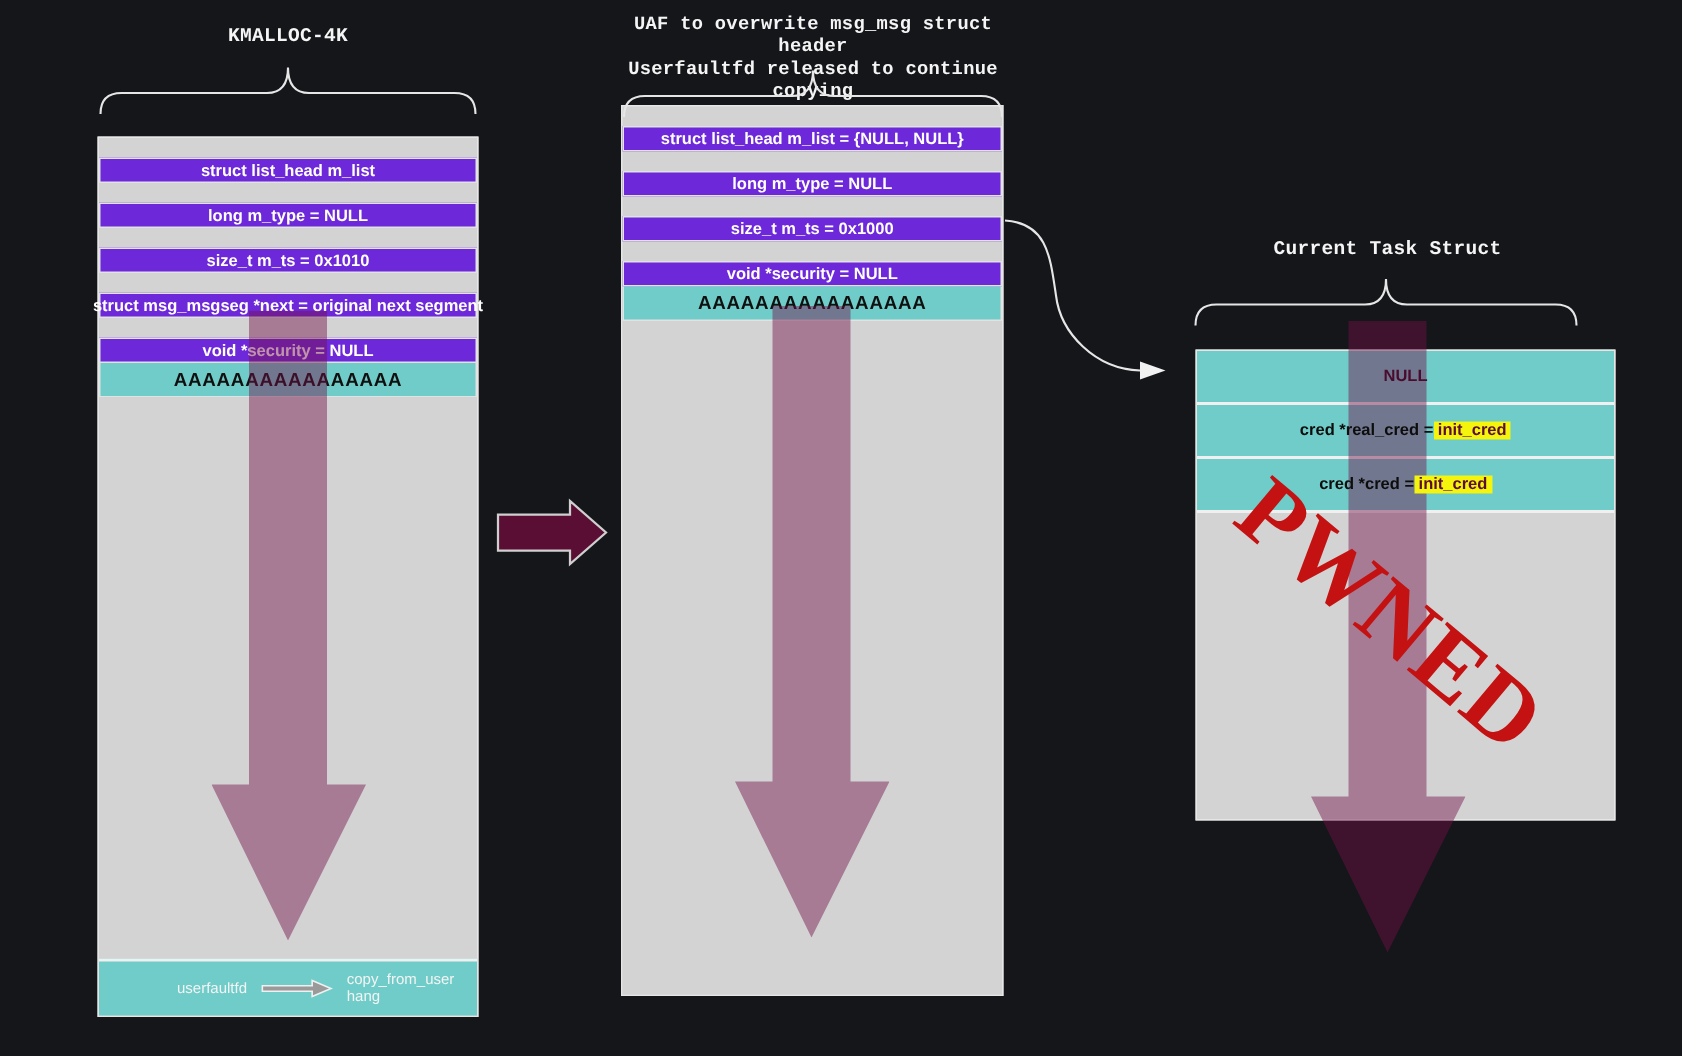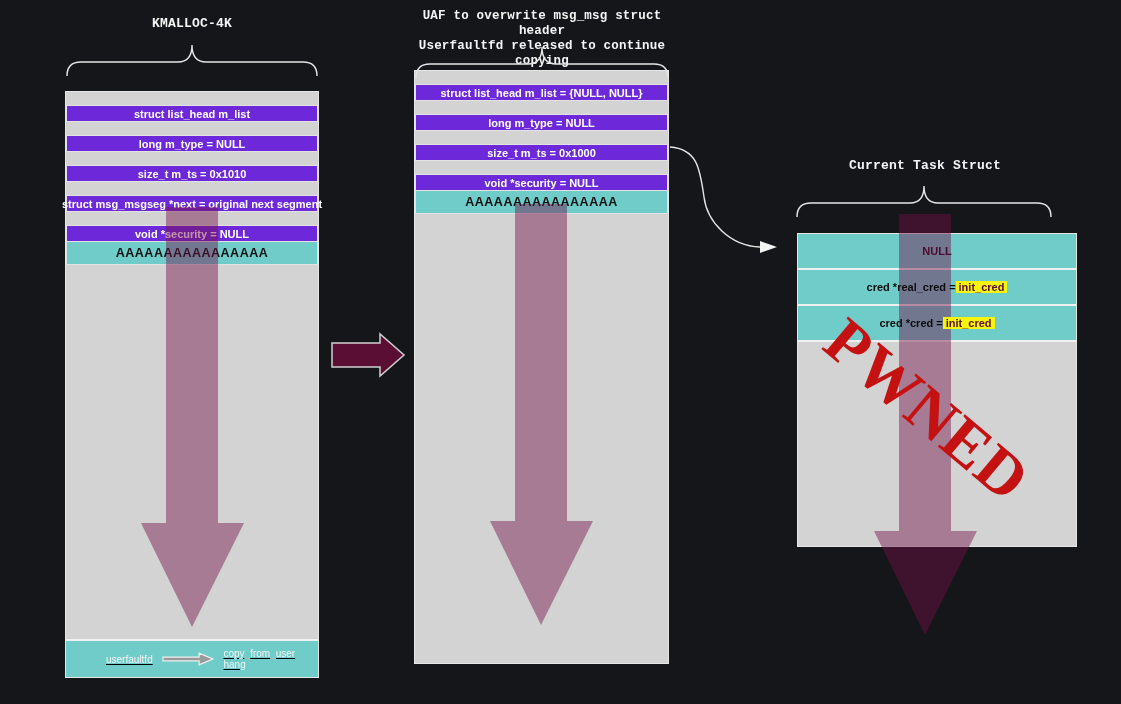--- a/index.html
+++ b/index.html
@@ -26,21 +26,21 @@
   }
   .payload{
     height:23px;box-sizing:border-box;border:1px solid #e2e2e2;border-top:none;
     background:#6fccc8;color:#101010;font-weight:bold;font-size:12.5px;
     display:flex;align-items:center;justify-content:center;letter-spacing:.5px;
   }
   .graybody{flex:1;background:#d3d3d3;}
   .footer-row{
     height:38px;box-sizing:border-box;border-top:2px solid #f0f0f0;
     background:#6fccc8;display:flex;align-items:center;justify-content:center;
-    gap:9px;padding-left:40px;text-decoration:underline;
+    gap:9px;padding-left:52px;
   }
   .footer-row .ftext{color:#f4f4f4;font-size:10px;}
   .trow{
     height:36px;box-sizing:border-box;border-bottom:2px solid #f0f0f0;
     background:#6fccc8;display:flex;align-items:center;justify-content:center;
     font-size:11px;font-weight:bold;color:#0d0d0d;white-space:nowrap;
   }
   .trow > span{position:relative;z-index:5;}
   .hl{
     background:#f4f40c;color:#000;padding:0 3px;font-weight:bold;

